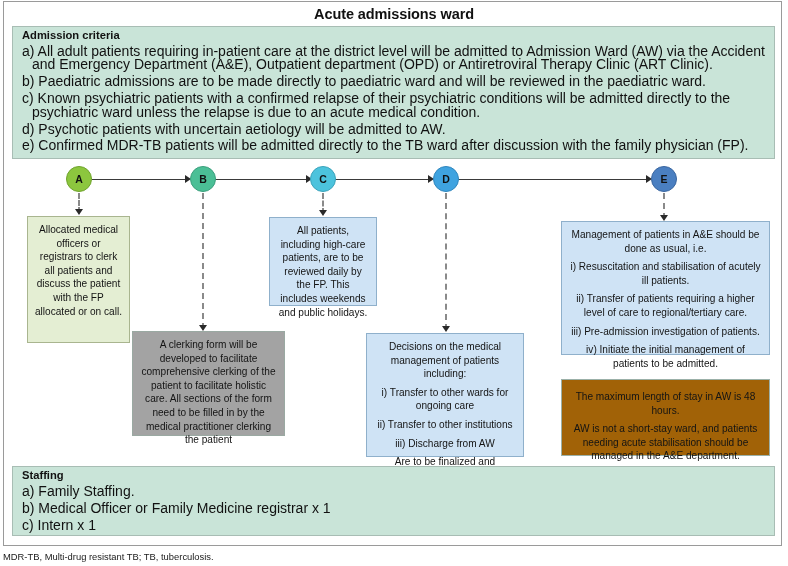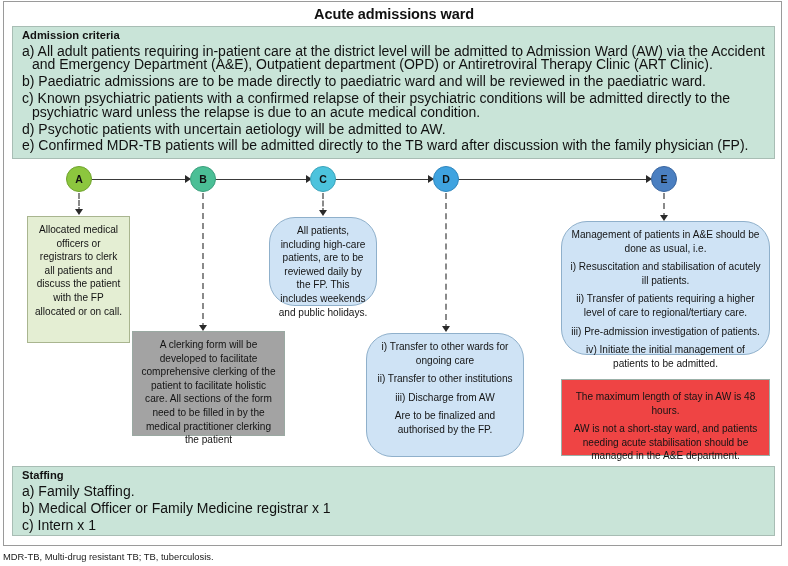--- a/index.html
+++ b/index.html
@@ -114,22 +114,22 @@
     box-sizing: border-box;
     border: 1px solid #9a9a9a;
     text-align: center;
     font-size: 10.1px;
     line-height: 13.6px;
     padding: 6px 7px;
     color: #141414;
   }
   .cbox.green-pale { background: #e4eed3; border-color: #a9b58f; }
   .cbox.mint       { background: #a3a3a3; border-color: #9aa9a2; }
-  .cbox.blue       { background: #cfe3f5; border-color: #8fb0cb; border-radius: 26px; }
-  .cbox.teal       { background: #ef4444; border-color: #9bb0a8; }
+  .cbox.blue       { background: #cfe3f5; border-color: #8fb0cb; }
+  .cbox.teal       { background: #a16207; border-color: #9bb0a8; }
   .cbox p { margin: 0 0 5px 0; }
   .cbox p:last-child { margin-bottom: 0; }
 
   .footnote {
     position: absolute;
     left: 3px;
     top: 551px;
     font-size: 9.4px;
     color: #1a1a1a;
   }
@@ -200,20 +200,21 @@
 
   <div class="cbox mint" style="left:132px; top:331px; width:153px; height:105px;">
     <p>A clerking form will be developed to facilitate comprehensive clerking of the patient to facilitate holistic care. All sections of the form need to be filled in by the medical practitioner clerking the patient</p>
   </div>
 
   <div class="cbox blue" style="left:269px; top:217px; width:108px; height:89px;">
     <p>All patients, including high-care patients, are to be reviewed daily by the FP. This includes weekends and public holidays.</p>
   </div>
 
   <div class="cbox blue" style="left:366px; top:333px; width:158px; height:124px;">
+    <p>Decisions on the medical management of patients including:</p>
     <p>i) Transfer to other wards for ongoing care</p>
     <p>ii) Transfer to other institutions</p>
     <p>iii) Discharge from AW</p>
     <p>Are to be finalized and authorised by the FP.</p>
   </div>
 
   <div class="cbox blue" style="left:561px; top:221px; width:209px; height:134px;">
     <p>Management of patients in A&amp;E should be done as usual, i.e.</p>
     <p>i) Resuscitation and stabilisation of acutely ill patients.</p>
     <p>ii) Transfer of patients requiring a higher level of care to regional/tertiary care.</p>

